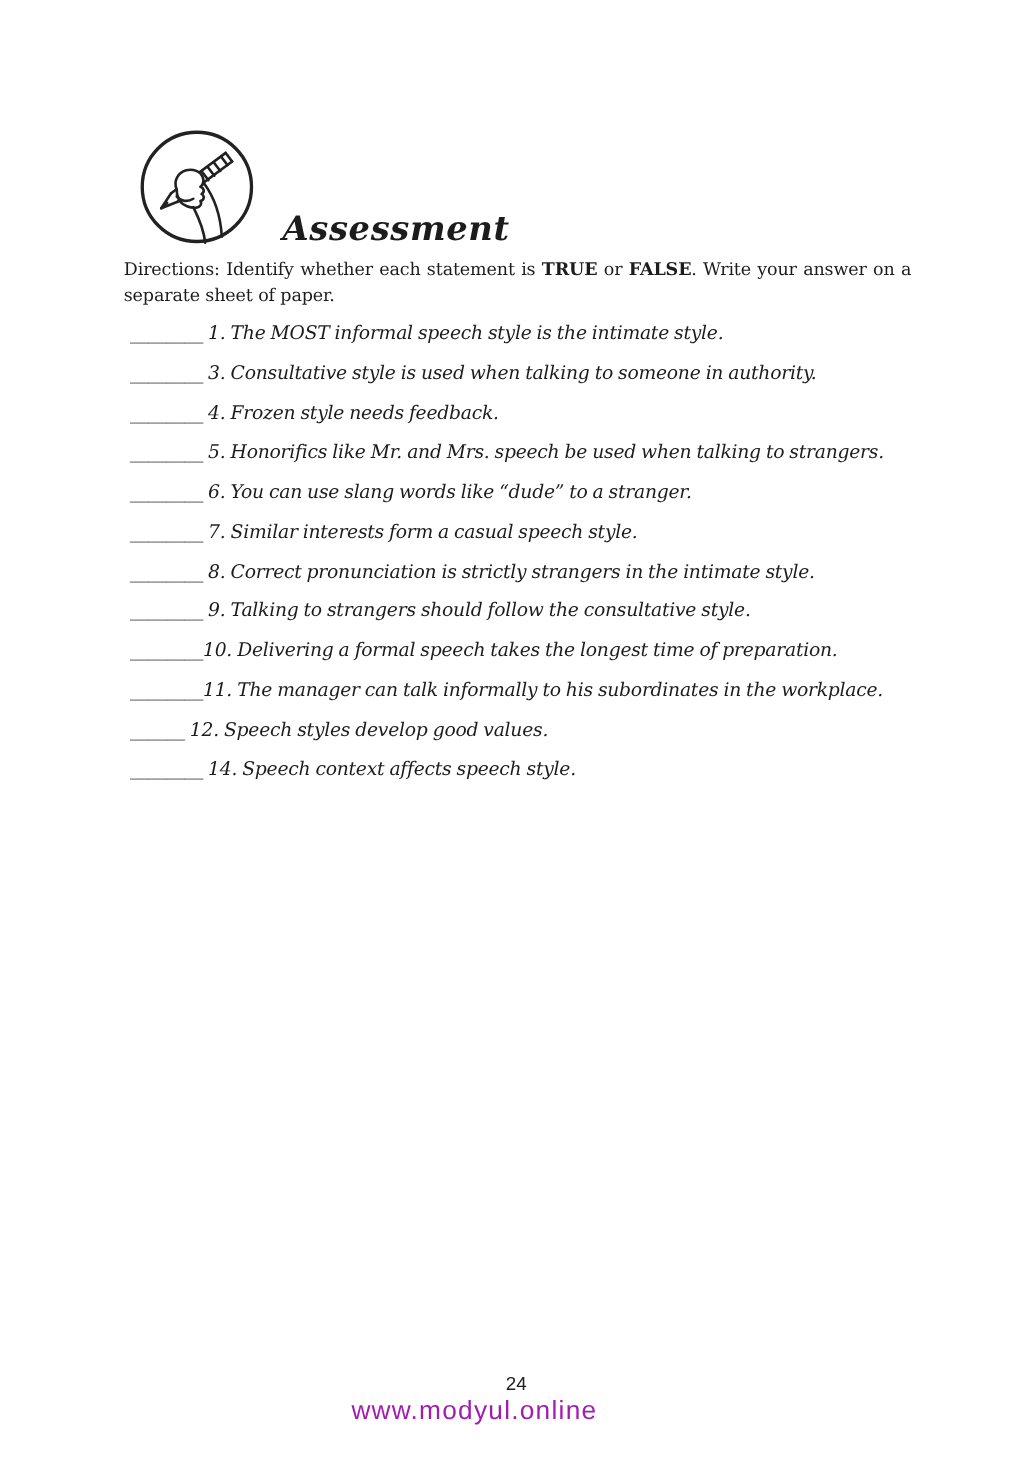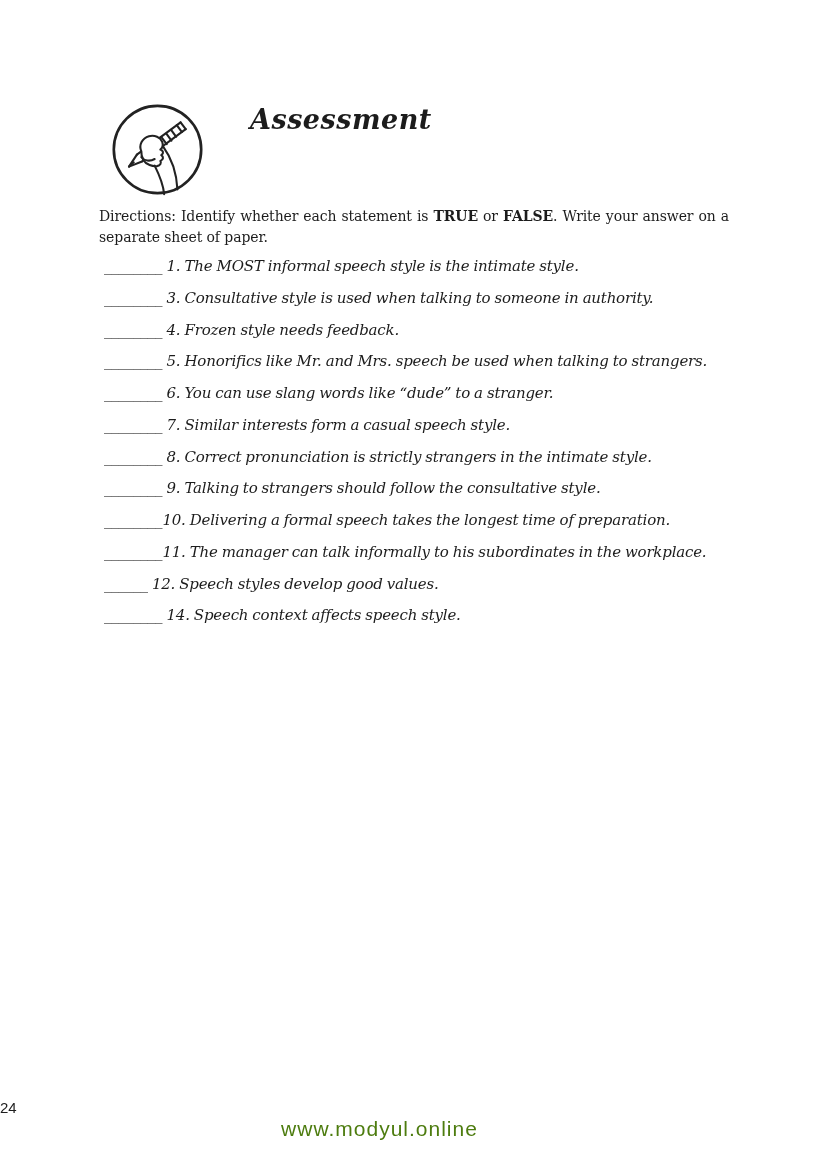--- a/index.html
+++ b/index.html
@@ -10,22 +10,21 @@
     background: #ffffff;
     font-family: "DejaVu Serif", "Liberation Serif", serif;
     color: #1c1c1c;
     overflow: hidden;
   }
   .header {
     position: absolute;
     left: 110px;
     top: 102px;
     display: flex;
-    align-items: flex-start;
-    gap: 24px;
+    align-items: flex-end;
   }
   .icon-wrap { width: 95px; height: 95px; display: block; }
   .icon-wrap svg { display: block; width: 95px; height: 95px; }
   .title {
     margin: 0 0 0 21px;
     font-size: 27px;
     font-weight: 700;
     font-style: italic;
     letter-spacing: 0.5px;
     position: relative;
@@ -56,35 +55,35 @@
     line-height: 31.75px;
     letter-spacing: -0.2px;
     word-spacing: -0.5px;
   }
   .item .num::after { content: " "; }
   .pagenum {
     position: absolute;
     left: 0;
     top: 1099px;
     width: 826px;
-    text-align: left;
+    text-align: center;
     font-family: "Liberation Sans", sans-serif;
     font-size: 15px;
     color: #1e1e1e;
   }
   .watermark {
     position: absolute;
     left: 0;
     top: 1117px;
     width: 759px;
     text-align: center;
     font-family: "Liberation Sans", sans-serif;
     font-size: 21px;
     letter-spacing: 1px;
-    color: #4d7c0f;
+    color: #a21caf;
   }
 </style>
 </head>
 <body>
 
 <div class="page">
 
   <div class="header">
     <span class="icon-wrap">
       <svg viewBox="0 0 100 100" fill="none" stroke="#222222" stroke-width="2.2" stroke-linecap="round" stroke-linejoin="round">

